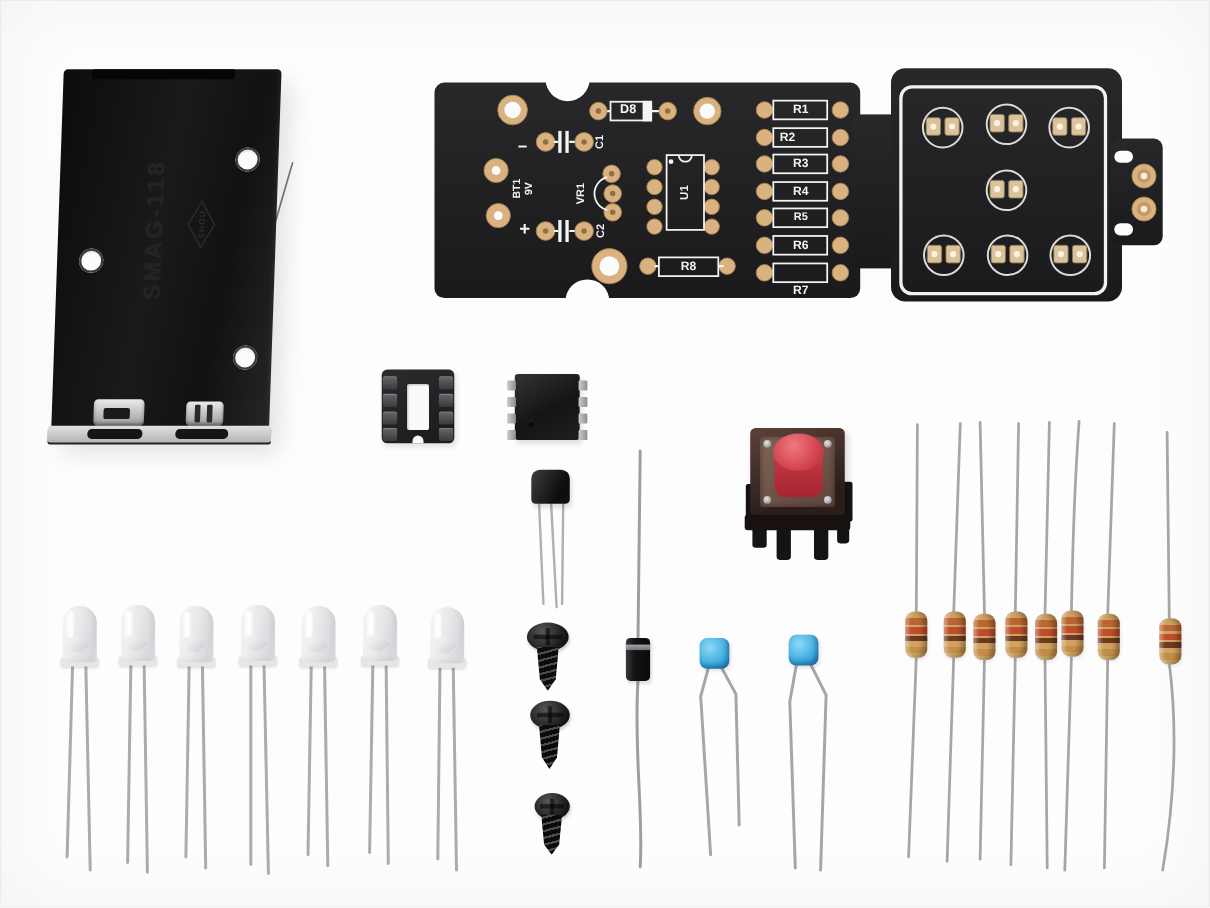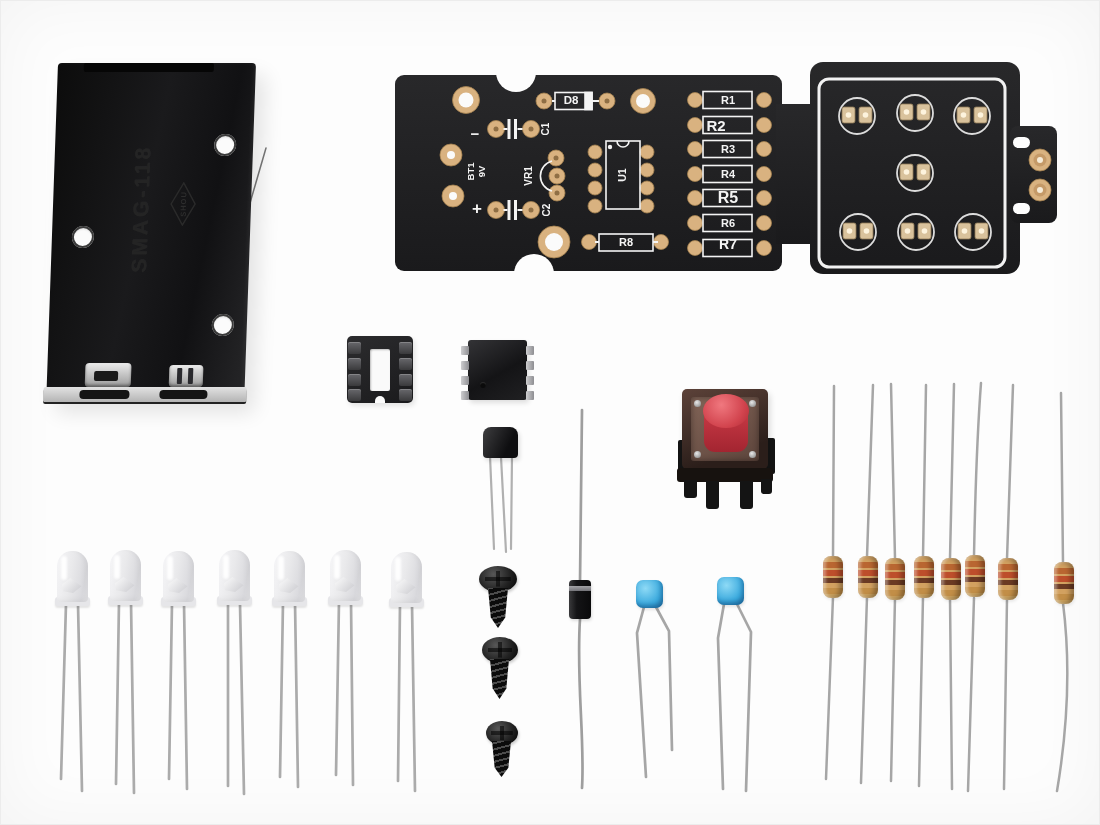--- a/index.html
+++ b/index.html
@@ -362,26 +362,26 @@
   <span class="silk" style="left:534px;top:122px;width:24px;height:14px;font-size:10px;transform:rotate(-90deg);">C1</span>
   <span class="silk" style="left:535px;top:203px;width:24px;height:14px;font-size:10px;transform:rotate(-90deg);">C2</span>
   <span class="silk" style="left:513px;top:169px;width:32px;height:14px;font-size:10px;transform:rotate(-90deg);">VR1</span>
   <span class="silk" style="left:610px;top:168px;width:24px;height:14px;font-size:10.5px;transform:rotate(-90deg);">U1</span>
   <span class="silk" style="left:600px;top:235px;width:52px;height:15px;font-size:11px;">R8</span>
   <span class="silk" style="left:467px;top:126px;width:16px;height:14px;font-size:15px;">−</span>
   <span class="silk" style="left:467px;top:199px;width:20px;height:18px;font-size:17px;">+</span>
   <span class="silk" style="left:469px;top:165px;width:24px;height:13px;font-size:9.5px;transform:rotate(-90deg);">9V</span>
   <span class="silk" style="left:456px;top:165px;width:28px;height:13px;font-size:9.5px;transform:rotate(-90deg);">BT1</span>
   <span class="silk" style="left:704px;top:92.5px;width:48px;height:15px;font-size:11px;">R1</span>
-  <span class="silk" style="left:704px;top:117.5px;width:24px;height:15px;font-size:15px;">R2</span>
+  <span class="silk" style="left:704px;top:117.5px;width:24px;height:15px;font-size:11px;">R2</span>
   <span class="silk" style="left:704px;top:141.5px;width:48px;height:15px;font-size:11px;">R3</span>
   <span class="silk" style="left:704px;top:166.5px;width:48px;height:15px;font-size:11px;text-align:right;">R4</span>
-  <span class="silk" style="left:704px;top:190.5px;width:48px;height:15px;font-size:16px;">R5</span>
+  <span class="silk" style="left:704px;top:190.5px;width:48px;height:15px;font-size:10px;">R5</span>
   <span class="silk" style="left:704px;top:215.5px;width:48px;height:15px;font-size:11px;">R6</span>
-  <span class="silk" style="left:704px;top:236px;width:48px;height:15px;font-size:14px;text-align:right;">R7</span>
+  <span class="silk" style="left:704px;top:257px;width:48px;height:15px;font-size:11px;text-align:right;">R7</span>
 
   <div class="part socket">
     <div class="nub" style="left:1px;top:6px;"></div>
     <div class="nub" style="left:1px;top:22px;"></div>
     <div class="nub" style="left:1px;top:38px;"></div>
     <div class="nub" style="left:1px;top:53px;"></div>
     <div class="nub" style="left:52px;top:6px;"></div>
     <div class="nub" style="left:52px;top:22px;"></div>
     <div class="nub" style="left:52px;top:38px;"></div>
     <div class="nub" style="left:52px;top:53px;"></div>

